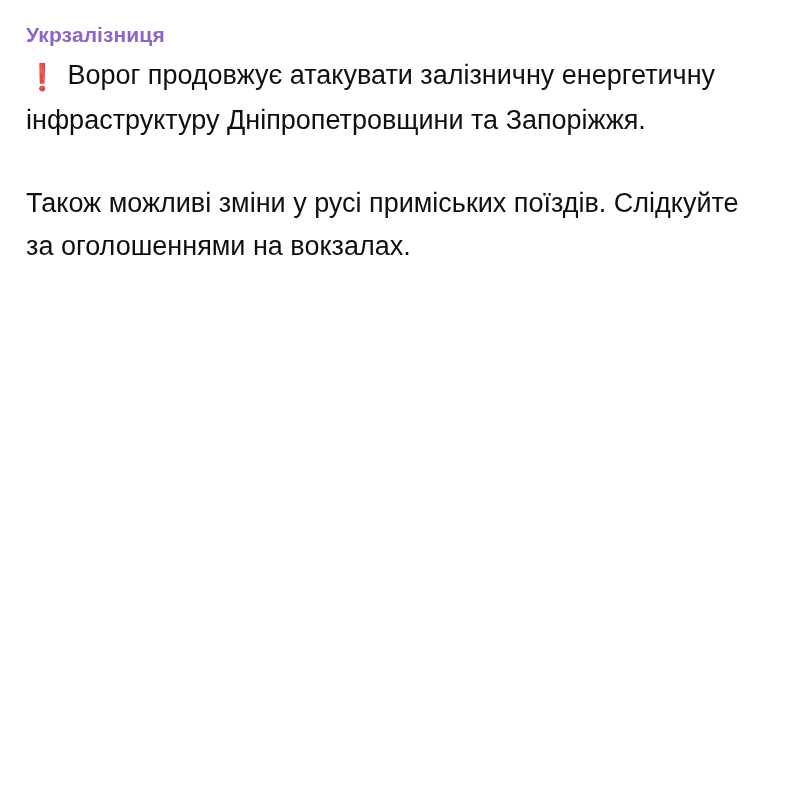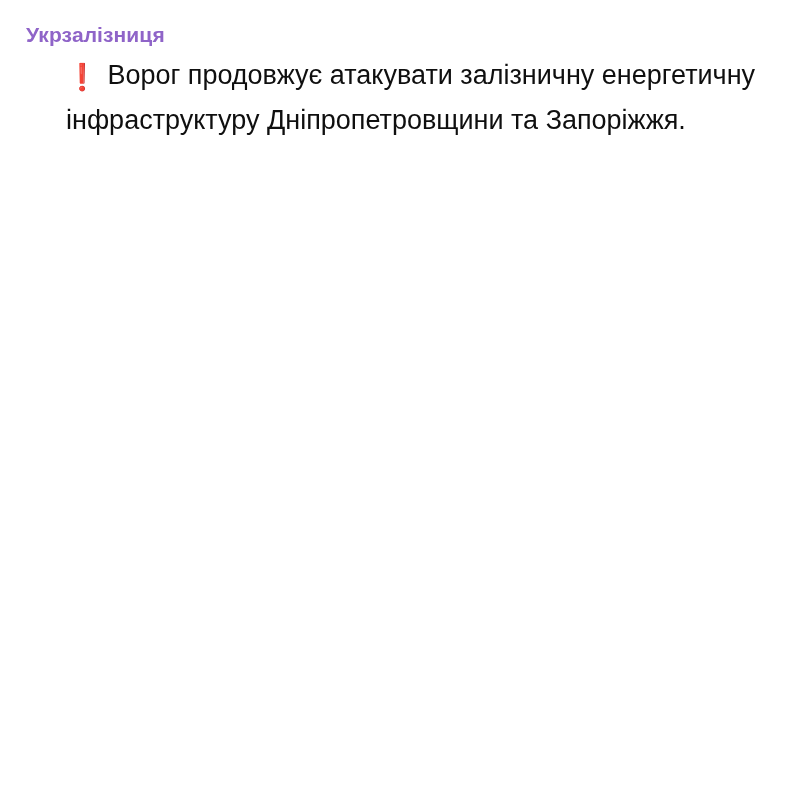--- a/index.html
+++ b/index.html
@@ -26,21 +26,20 @@
     font-weight: bold;
     line-height: 26px;
     margin: 0 0 6px 0;
     letter-spacing: 0.1px;
   }
   .body-text {
     color: #0f0f0f;
     font-size: 27px;
     line-height: 43px;
     font-weight: 400;
-    margin-left: 40px;
   }
   .para {
     margin: 0;
   }
   .para + .para {
     margin-top: 40px;
   }
   .emoji {
     display: inline-block;
     vertical-align: -2px;
@@ -80,15 +79,18 @@
   <div class="channel-name">Укрзалізниця</div>
 
   <div class="body-text">
 
     <p class="para">
       <span class="emoji warn-emoji">❗</span><span>Ворог продовжує атакувати залізничну енергетичну інфраструктуру Дніпропетровщини та Запоріжжя.</span>
     </p>
 
 
 
+    <p class="para">
+      <span>Також можливі зміни у русі приміських поїздів. Слідкуйте за оголошеннями на вокзалах.</span>
+    </p>
 
   </div>
 </div>
 
 </body></html>

